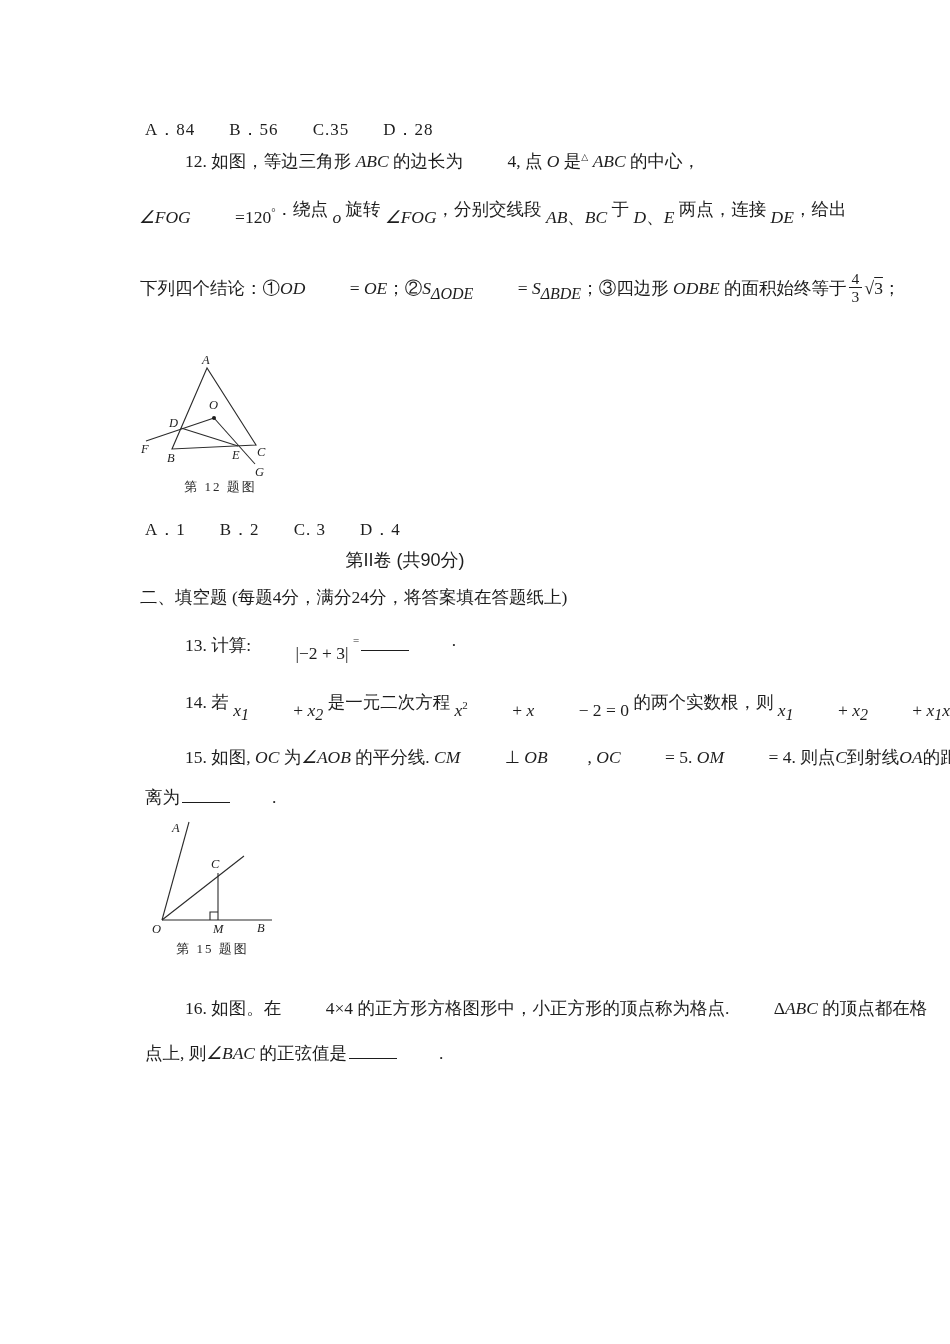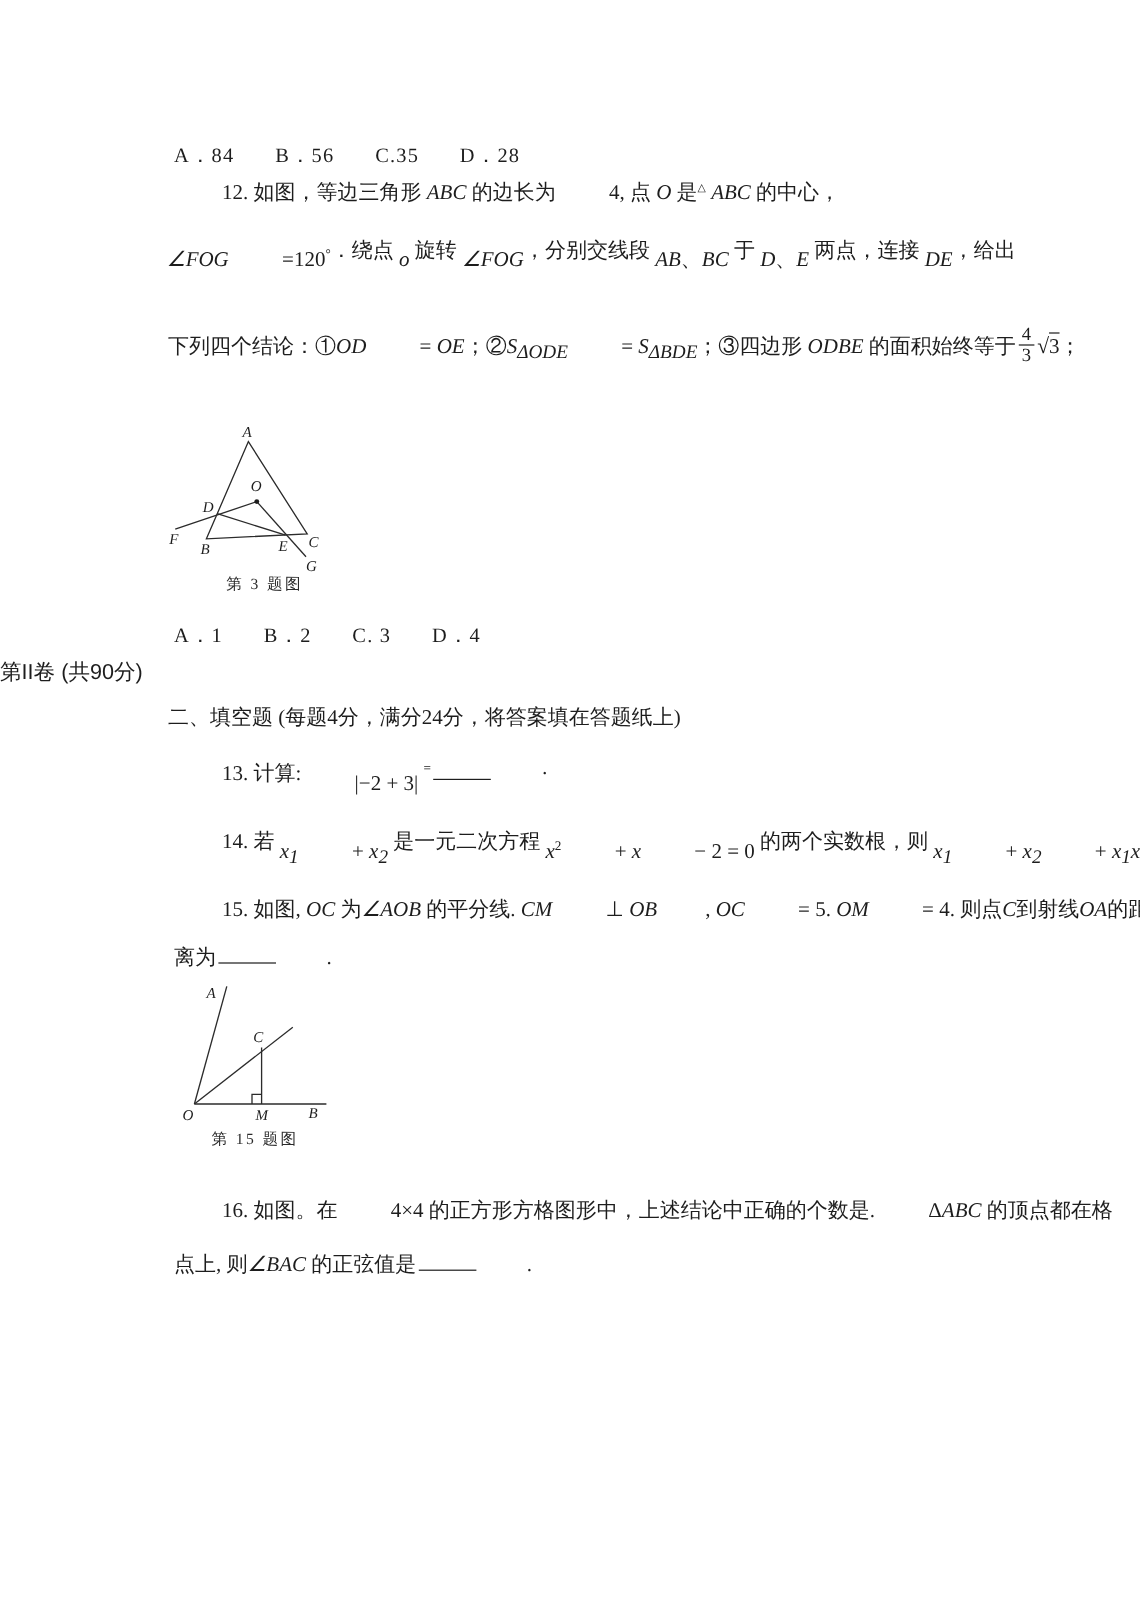--- a/index.html
+++ b/index.html
@@ -1,18 +1,18 @@
 <!DOCTYPE html>
 <html><head>
 <meta charset="utf-8">
 <style>
   html,body{margin:0;padding:0;background:#ffffff;}
   #page{position:relative;width:950px;height:1344px;background:#ffffff;color:#1d1d1d;overflow:hidden;}
   .line{position:absolute;left:145px;font-size:17.5px;line-height:23px;white-space:nowrap;color:#1d1d1d;}
-  .center{left:0;width:810px;}
+  .center{left:0;width:810px;text-align:center;}
   .opts{display:flex;gap:34px;font-family:"Liberation Serif",serif;font-size:17px;letter-spacing:1px;}
   .caption{position:absolute;text-align:center;font-family:"Liberation Serif",serif;font-size:13px;letter-spacing:2px;color:#2a2a2a;}
   
   .s-cn{font-family:Liberation Serif, serif;}
   .s-n{font-family:"Liberation Serif",serif;margin-left:40px;}
   .s-i{font-family:"Liberation Serif",serif;font-style:italic;}
   .s-low{position:relative;top:8px;}
   .s-sb{font-family:"Liberation Serif",serif;font-style:italic;font-size:16px;vertical-align:sub;}
   .s-sp{font-family:"Liberation Serif",serif;font-size:11px;vertical-align:super;}
   .s-tri{font-family:"DejaVu Sans",sans-serif;font-size:9px;vertical-align:super;}
@@ -54,21 +54,21 @@
     <circle cx="81" cy="66" r="2" fill="#1d1d1d" stroke="none"></circle>
     <text x="69" y="12">A</text>
     <text x="34" y="110">B</text>
     <text x="124" y="104">C</text>
     <text x="36" y="75">D</text>
     <text x="76" y="57">O</text>
     <text x="99" y="107">E</text>
     <text x="8" y="101">F</text>
     <text x="122" y="124">G</text>
   </svg>
-  <div class="caption" style="left:133px;top:478px;width:175px">第 3 题图</div>
+  <div class="caption" style="left:133px;top:478px;width:175px">第 12 题图</div>
 
   <div class="line opts" style="top:518px">
     <span>A．1</span>
     <span>B．2</span>
     <span>C. 3</span>
     <span>D．4</span>
   </div>
 
   <div class="line center" style="top:549px">
     <span class="t18">第II卷 (共90分)</span>
@@ -92,16 +92,16 @@
     <line x1="88" y1="57" x2="88" y2="104"></line>
     <polyline points="80,104 80,96 88,96"></polyline>
     <text x="42" y="16">A</text>
     <text x="81" y="52">C</text>
     <text x="22" y="117">O</text>
     <text x="83" y="117">M</text>
     <text x="127" y="116">B</text>
   </svg>
   <div class="caption" style="left:130px;top:940px;width:165px">第 15 题图</div>
 
-  <div class="line" style="top:997px"><span class="s-n">16. </span><span class="s-cn">如图。在 </span><span class="s-n">4×4</span><span class="s-cn"> 的正方形方格图形中，上述结论中正确的个数是. </span><span class="s-n">Δ</span><span class="s-i">ABC</span><span class="s-cn"> 的顶点都在格</span></div>
+  <div class="line" style="top:997px"><span class="s-n">16. </span><span class="s-cn">如图。在 </span><span class="s-n">4×4</span><span class="s-cn"> 的正方形方格图形中，小正方形的顶点称为格点. </span><span class="s-n">Δ</span><span class="s-i">ABC</span><span class="s-cn"> 的顶点都在格</span></div>
   <div class="line" style="top:1042px"><span class="s-cn">点上, 则</span><span class="s-i">∠BAC</span><span class="s-cn"> 的正弦值是</span><span class="blank"></span><span class="s-n">.</span></div>
 
 </div>
 
 </body></html>

